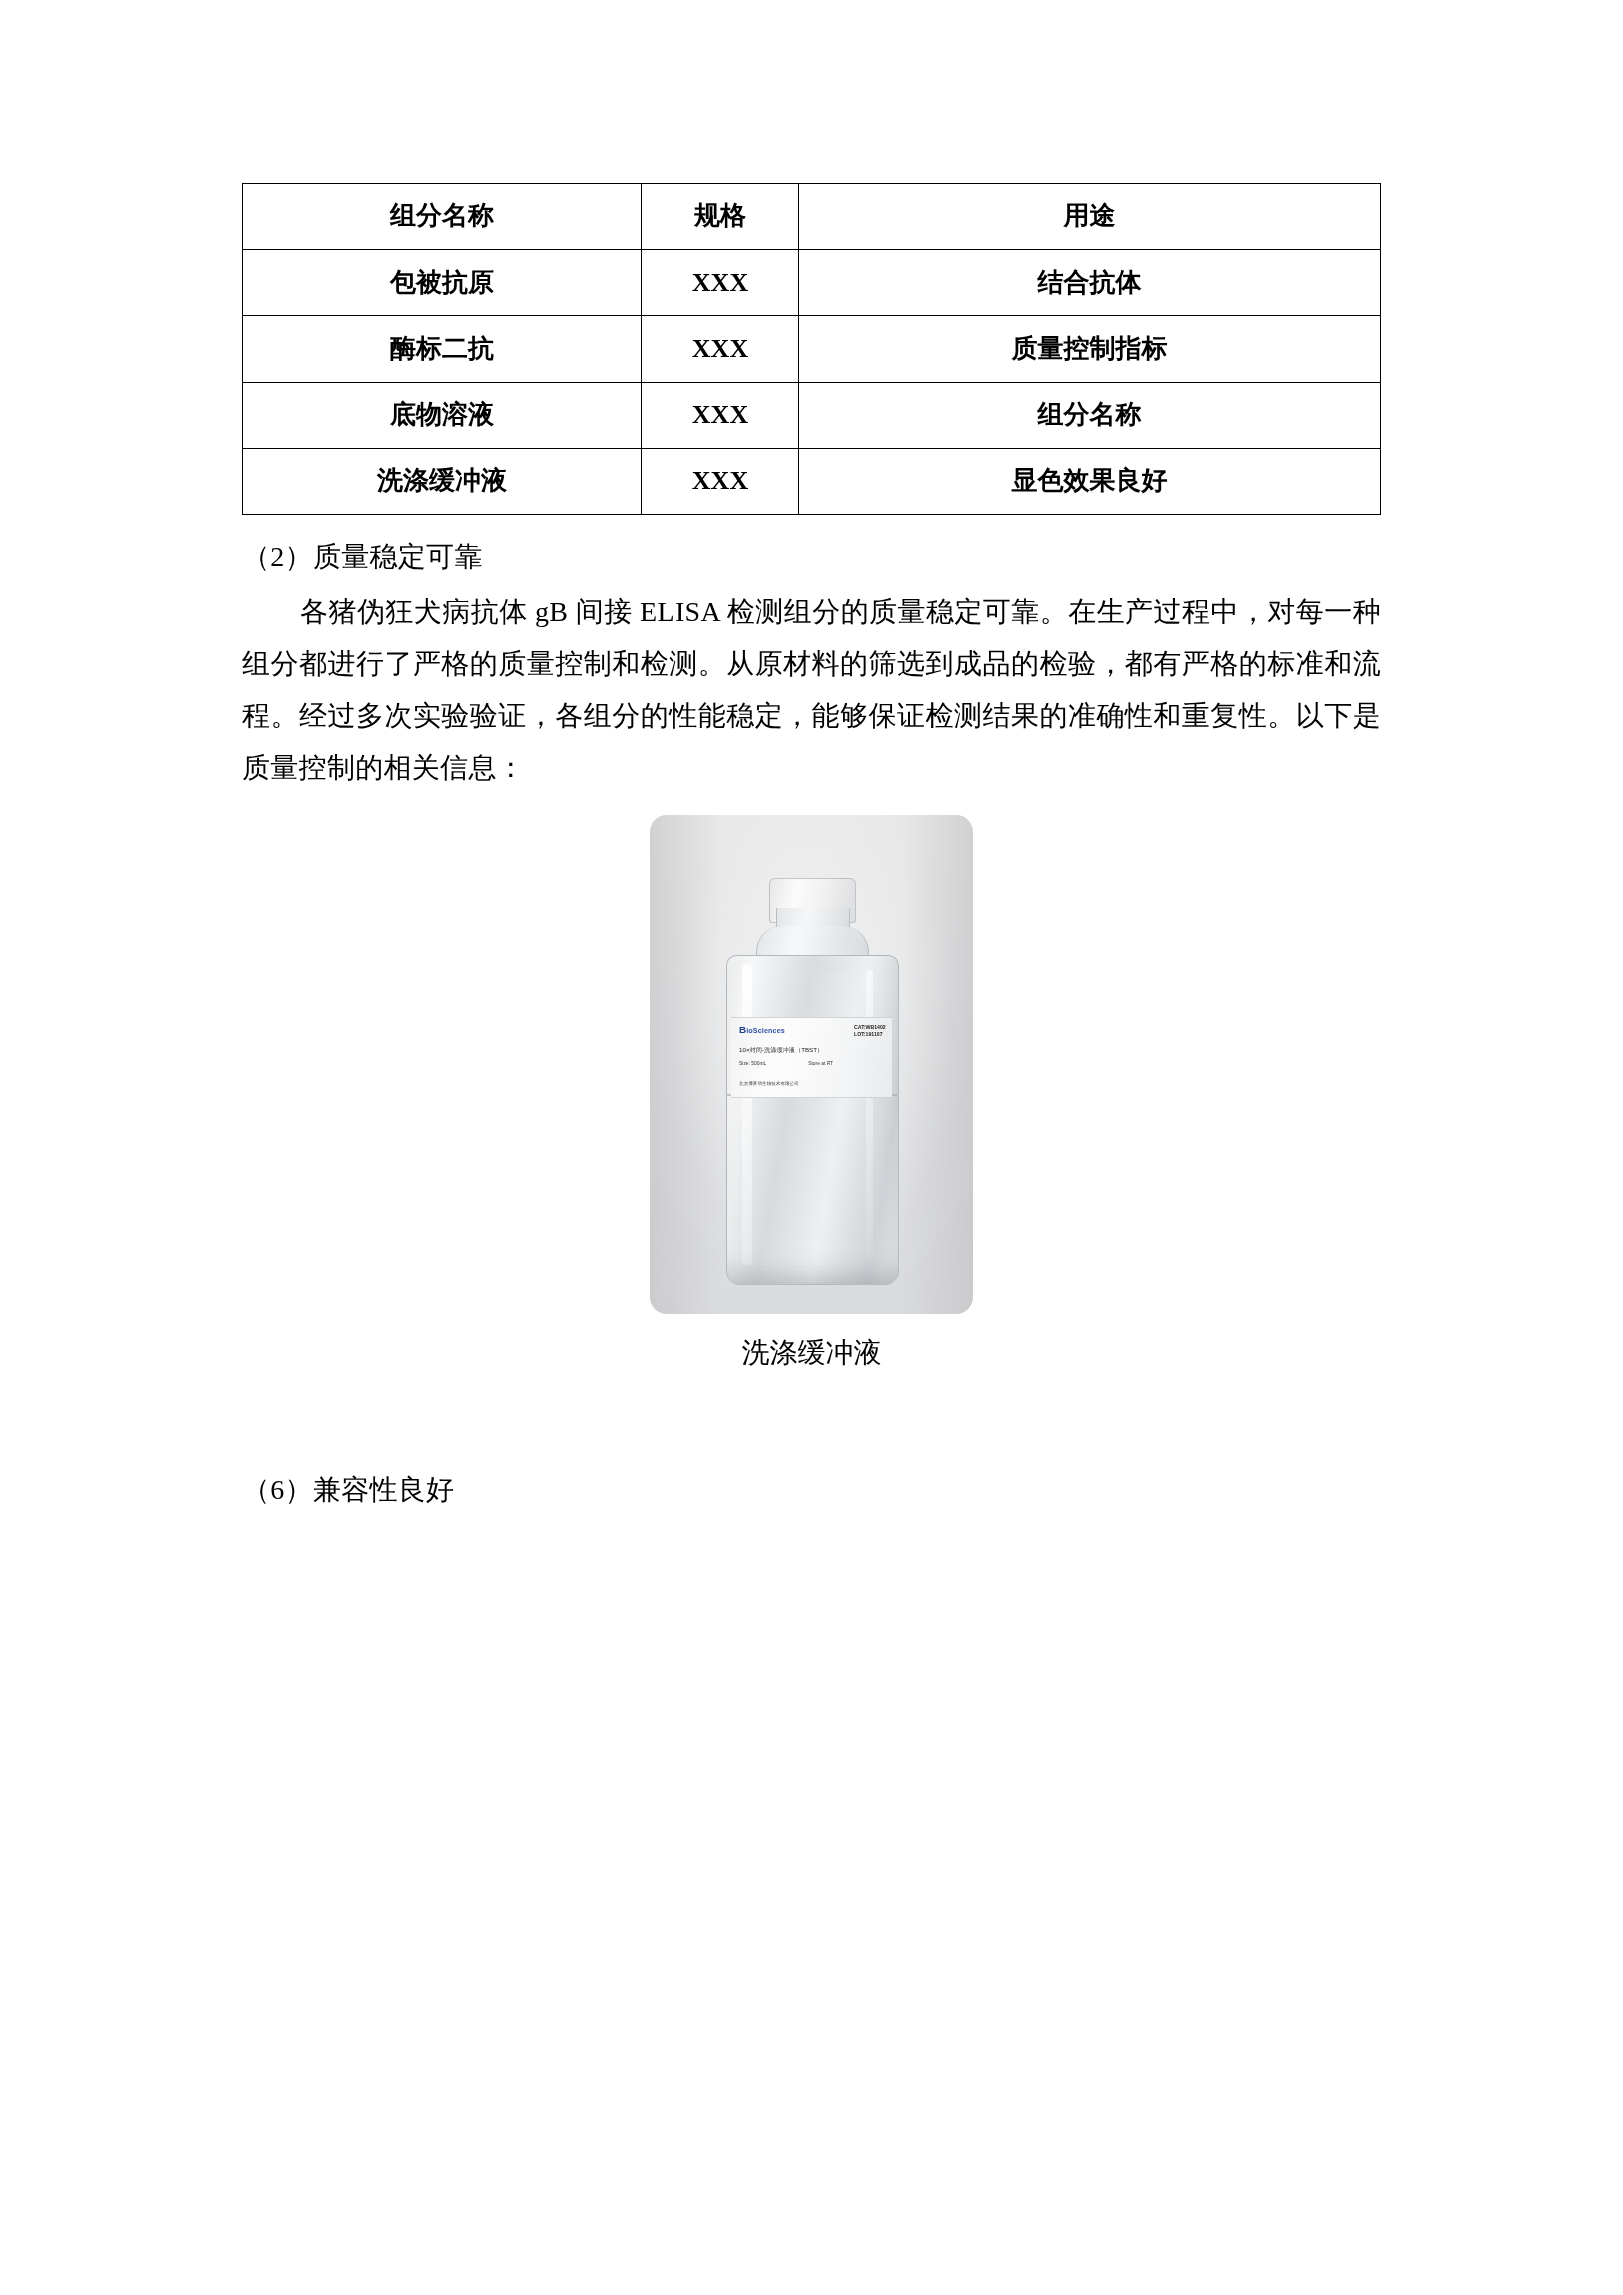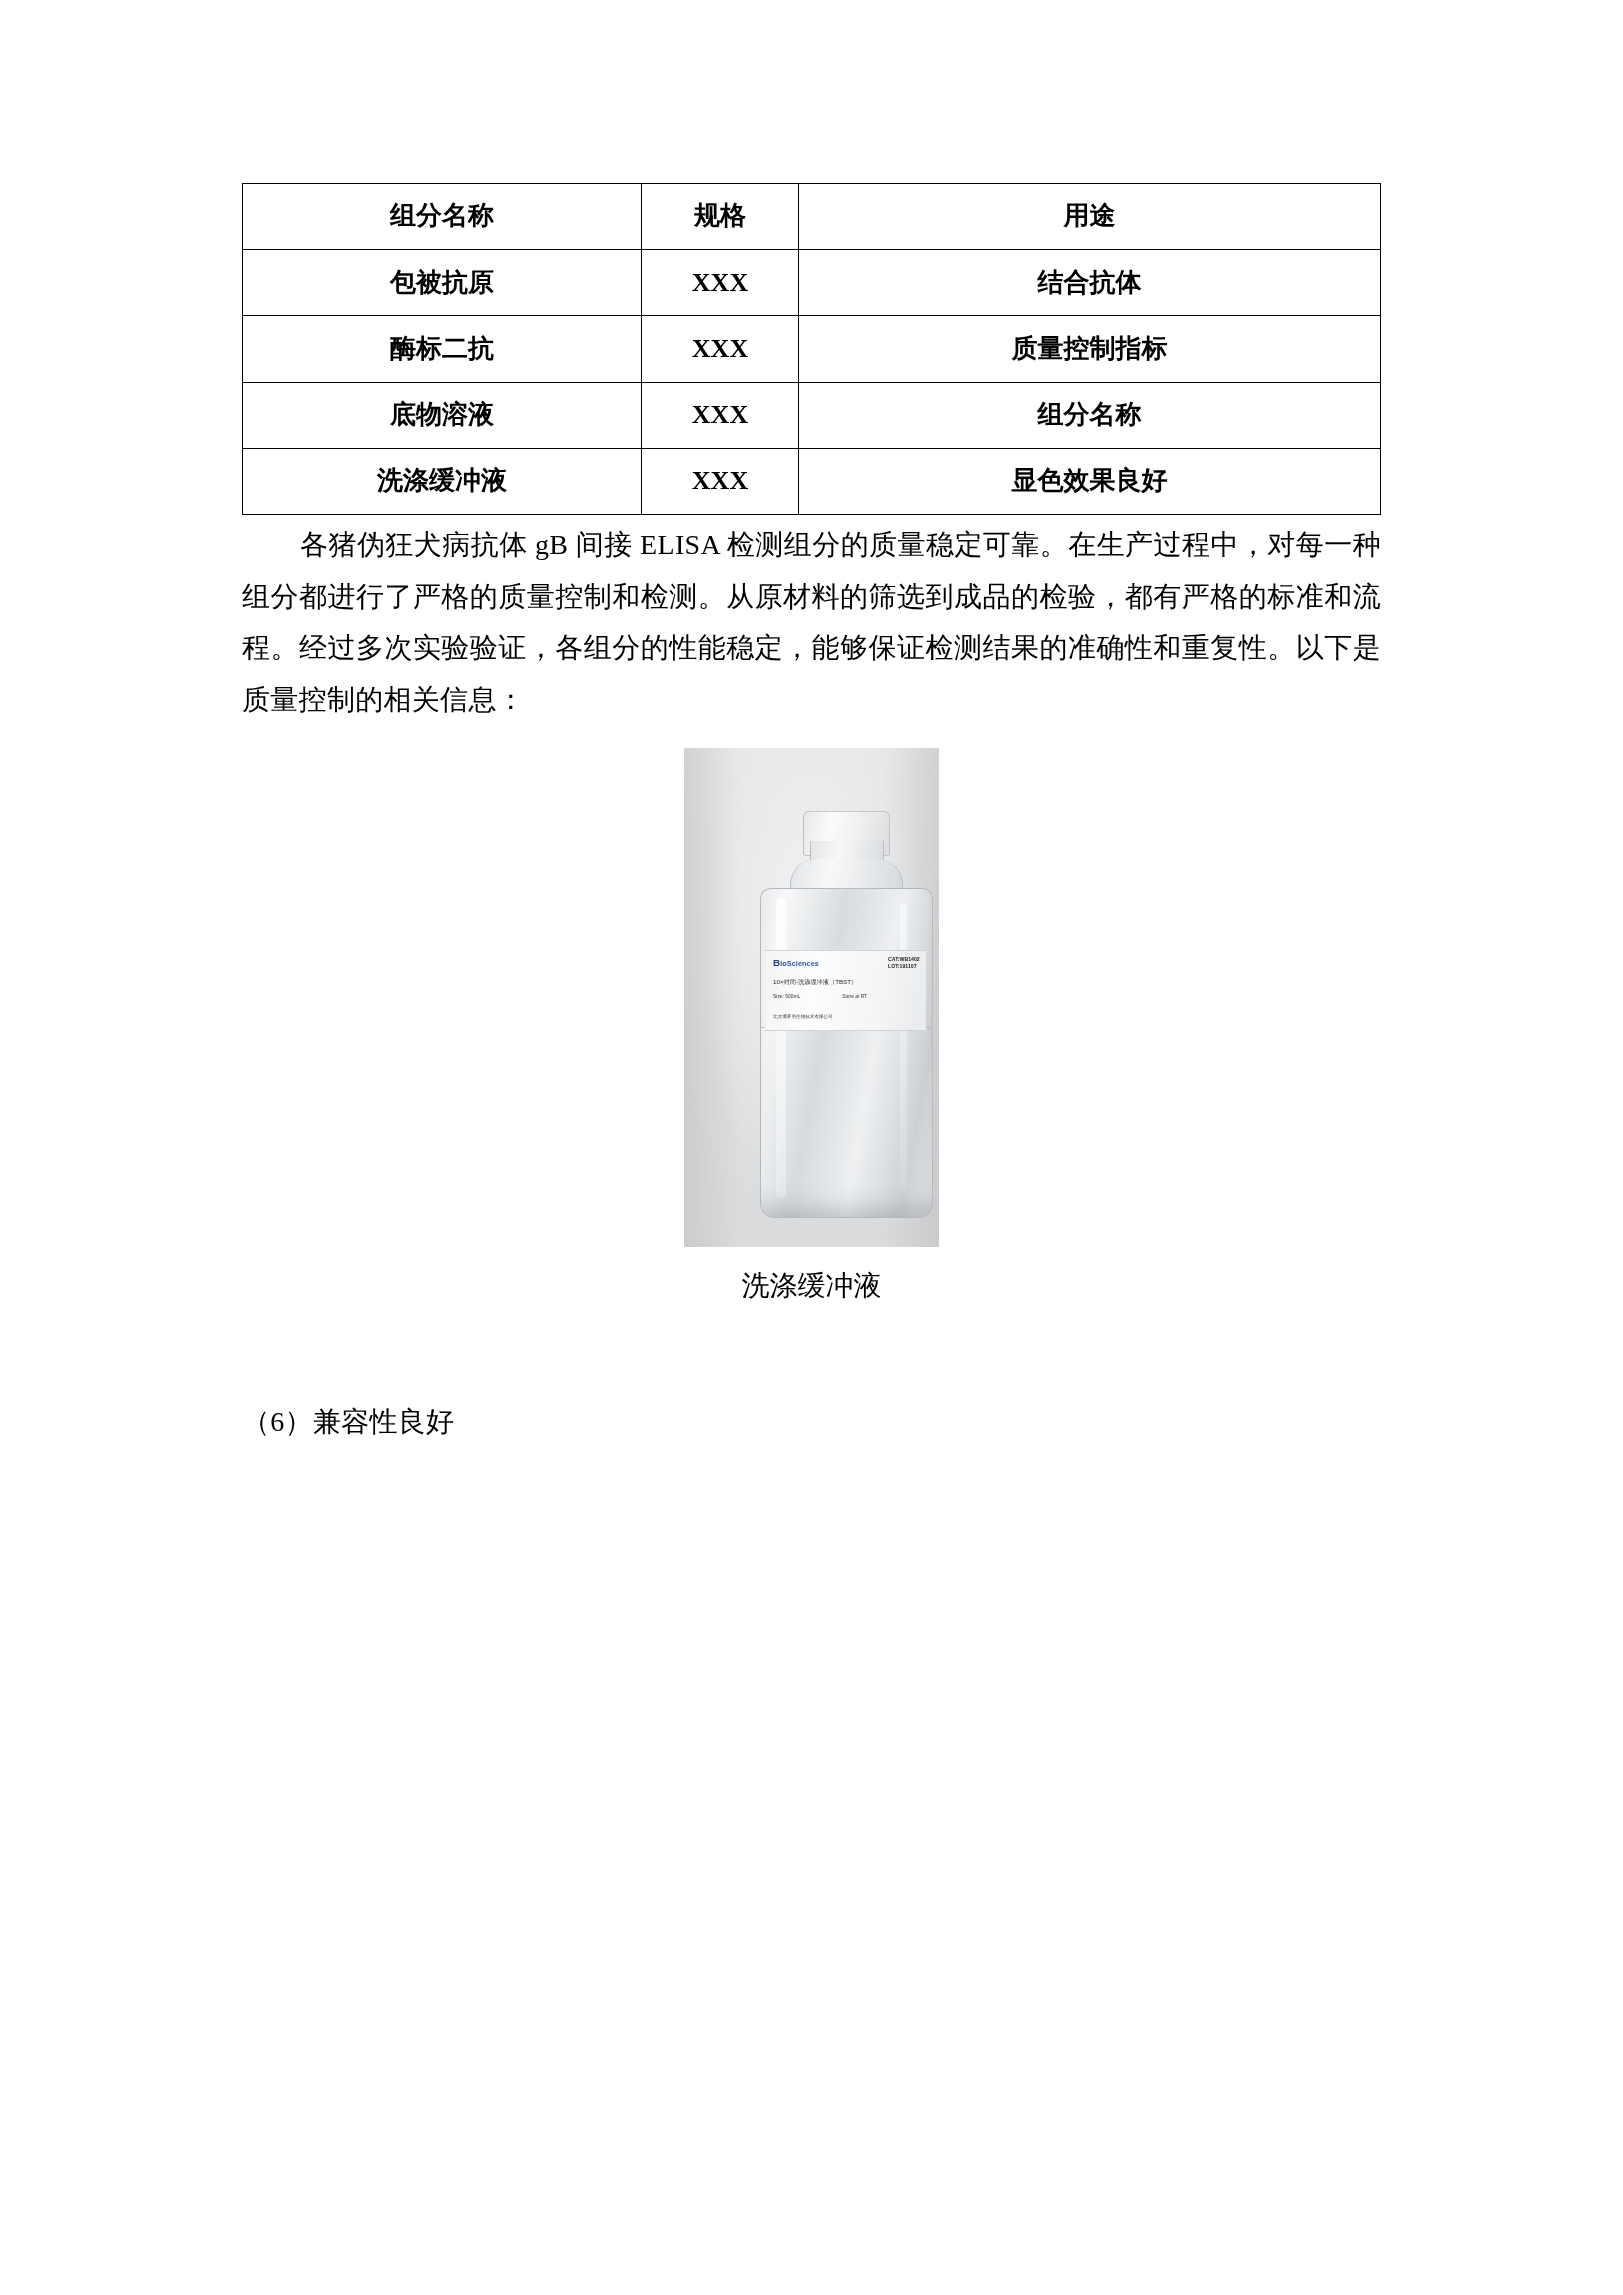--- a/index.html
+++ b/index.html
@@ -72,25 +72,26 @@
   }
 
   
   .figure {
     margin-top: 22px;
     text-align: center;
   }
   .photo {
     position: relative;
     display: inline-block;
-    width: 255px;
+    width: 323px;
     height: 499px;
     background: linear-gradient(170deg, #e9e9ea 0%, #e4e5e6 35%, #dedfe1 65%, #d9dadc 100%);
     overflow: hidden;
     vertical-align: top;
+    border-radius: 17px;
   }
   
   .photo .bg-vignette {
     position: absolute;
     inset: 0;
     background:
       radial-gradient(ellipse at 50% 42%, rgba(255,255,255,0.55) 0%, rgba(255,255,255,0.0) 62%),
       linear-gradient(90deg, rgba(190,190,192,0.55) 0%, rgba(255,255,255,0) 22%, rgba(255,255,255,0) 78%, rgba(186,186,188,0.5) 100%);
   }
   
@@ -290,20 +291,21 @@
           <td>组分名称</td>
         </tr>
         <tr>
           <td>洗涤缓冲液</td>
           <td>XXX</td>
           <td>显色效果良好</td>
         </tr>
       </tbody>
     </table>
 
+    <p class="para para-heading">（2）质量稳定可靠</p>
     <p class="para indent para-block">各猪伪狂犬病抗体 gB 间接 ELISA 检测组分的质量稳定可靠。在生产过程中，对每一种组分都进行了严格的质量控制和检测。从原材料的筛选到成品的检验，都有严格的标准和流程。经过多次实验验证，各组分的性能稳定，能够保证检测结果的准确性和重复性。以下是质量控制的相关信息：</p>
 
     <div class="figure">
       <div class="photo">
         <div class="bg-vignette"></div>
         <div class="bottle">
           <div class="cap"></div>
           <div class="neck"></div>
           <div class="shoulder"></div>
           <div class="body"></div>

